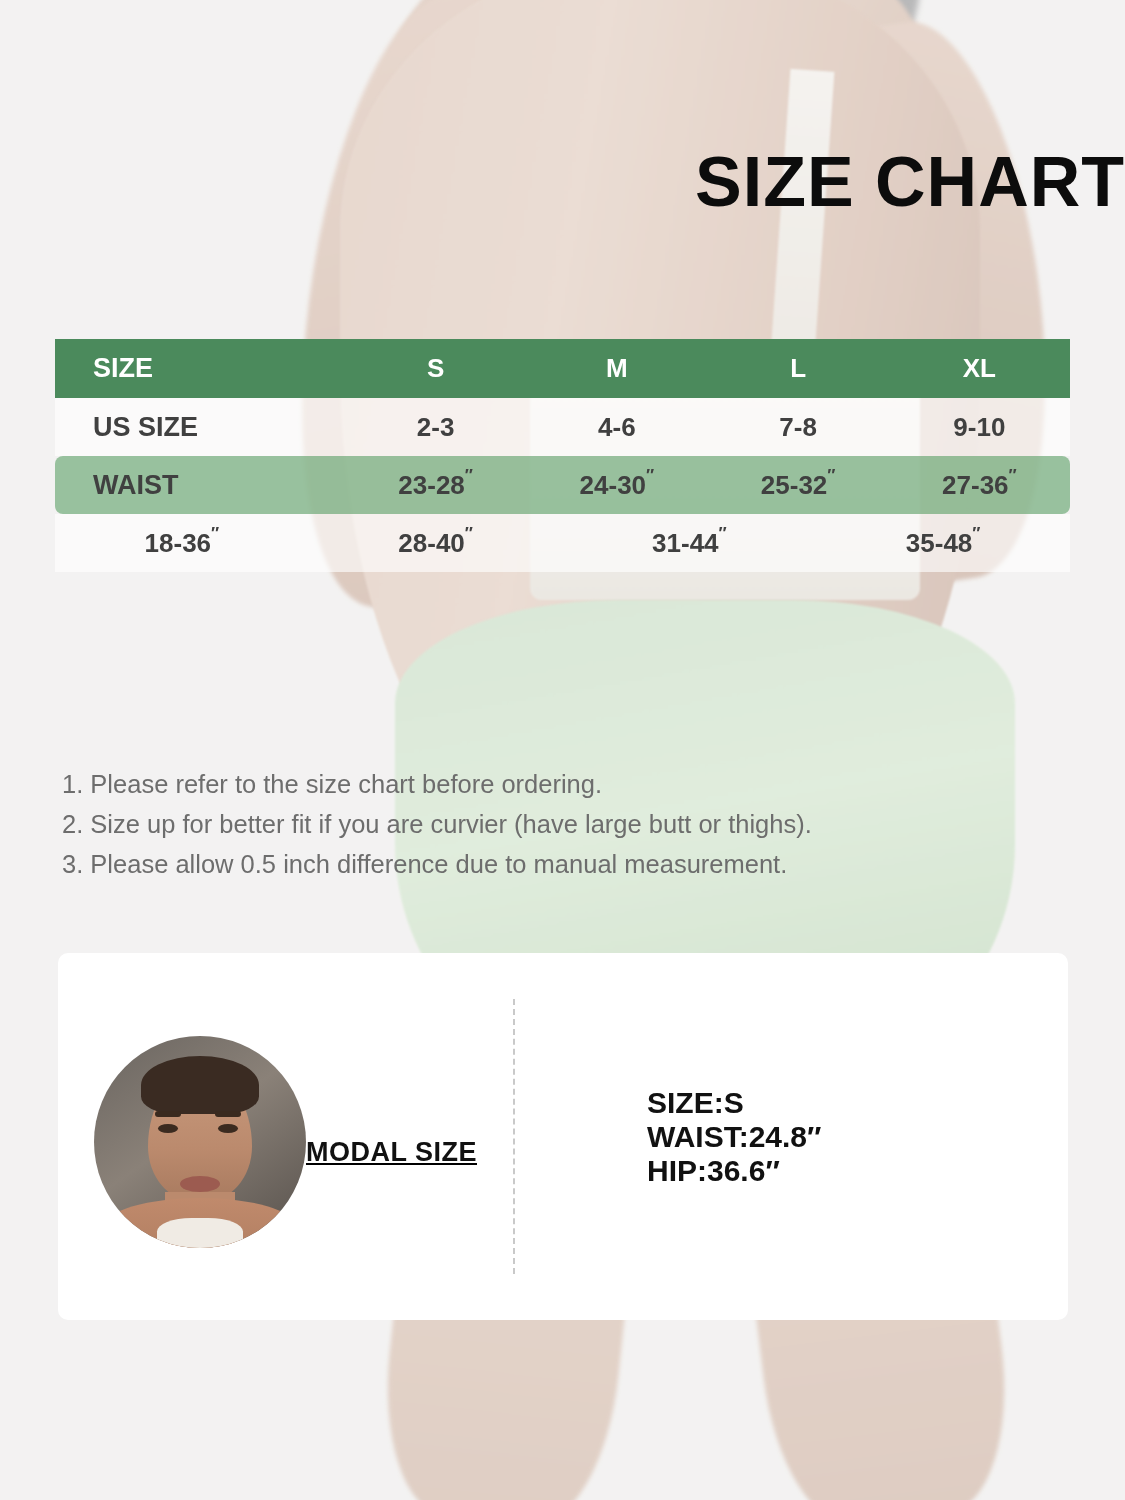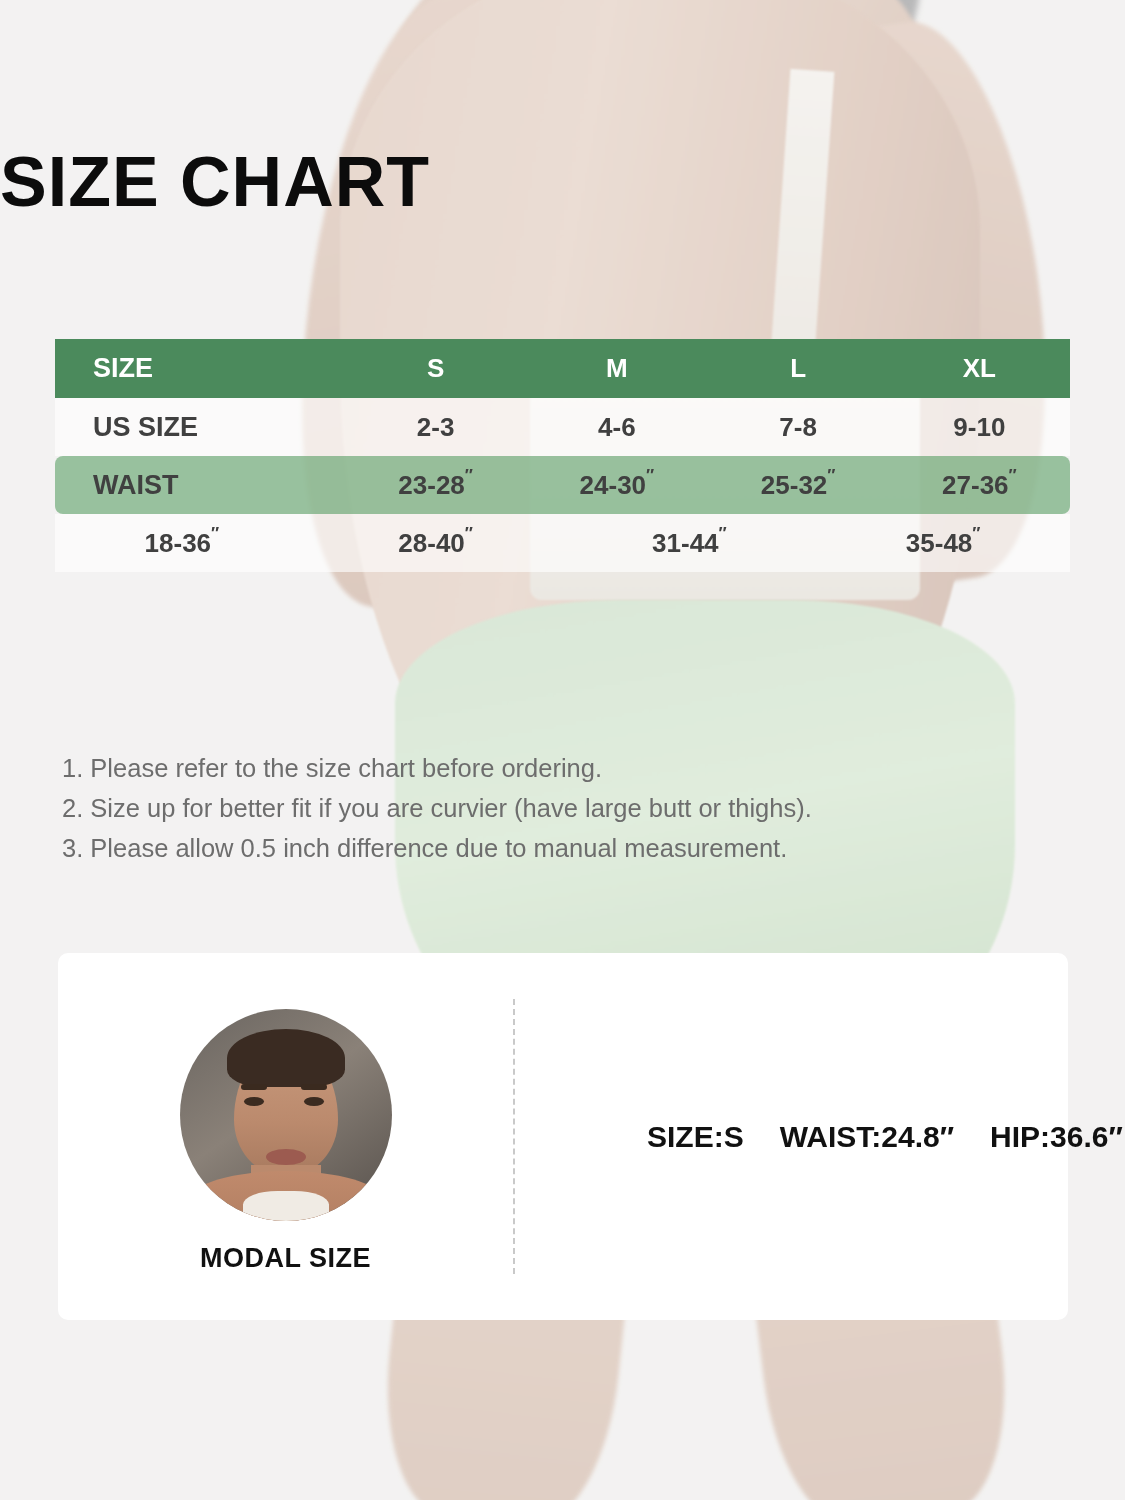--- a/index.html
+++ b/index.html
@@ -145,21 +145,21 @@
     inset: 0;
     background: rgba(243,243,243,0.30);
   }
 
   
   .title {
     position: absolute;
     top: 142px;
     left: 0;
     width: 100%;
-    text-align: left;
+    text-align: right;
     font-size: 70px;
     font-weight: bold;
     letter-spacing: 1px;
     color: #0c0c0c;
     font-family: "Liberation Sans", sans-serif;
   }
 
   
   .table {
     position: absolute;
@@ -199,21 +199,21 @@
     font-size: 17px;
     vertical-align: top;
     position: relative;
     top: -4px;
   }
 
   
   .notes {
     position: absolute;
     left: 62px;
-    top: 748px;
+    top: 764px;
     width: 1000px;
     color: #6d6d6d;
     font-size: 25.5px;
     line-height: 40px;
   }
 
   
   .card {
     position: absolute;
     left: 58px;
@@ -224,24 +224,25 @@
     border-radius: 10px;
   }
   .card-inner {
     display: flex;
     height: 100%;
     align-items: center;
   }
   .model-col {
     flex: 0 0 455px;
     display: flex;
-    flex-direction: column;
+    flex-direction: row;
     align-items: center;
     justify-content: center;
     padding-top: 10px;
+    text-decoration: underline;
   }
   .avatar {
     width: 212px;
     height: 212px;
     border-radius: 50%;
     position: relative;
     overflow: hidden;
     background: linear-gradient(145deg, #6a6560 0%, #8a8178 45%, #56504b 100%);
   }
   .av-face {
@@ -344,22 +345,21 @@
   .divider {
     width: 0;
     height: 275px;
     border-left: 2px dashed #c9c9c9;
     flex: 0 0 auto;
   }
   .specs {
     flex: 1;
     padding-left: 132px;
     display: flex;
-    flex-direction: row;
-    gap: 36px;
+    flex-direction: column;
   }
   .spec {
     font-size: 30px;
     font-weight: bold;
     color: #111;
   }
 </style>
 </head>
 <body>
 

